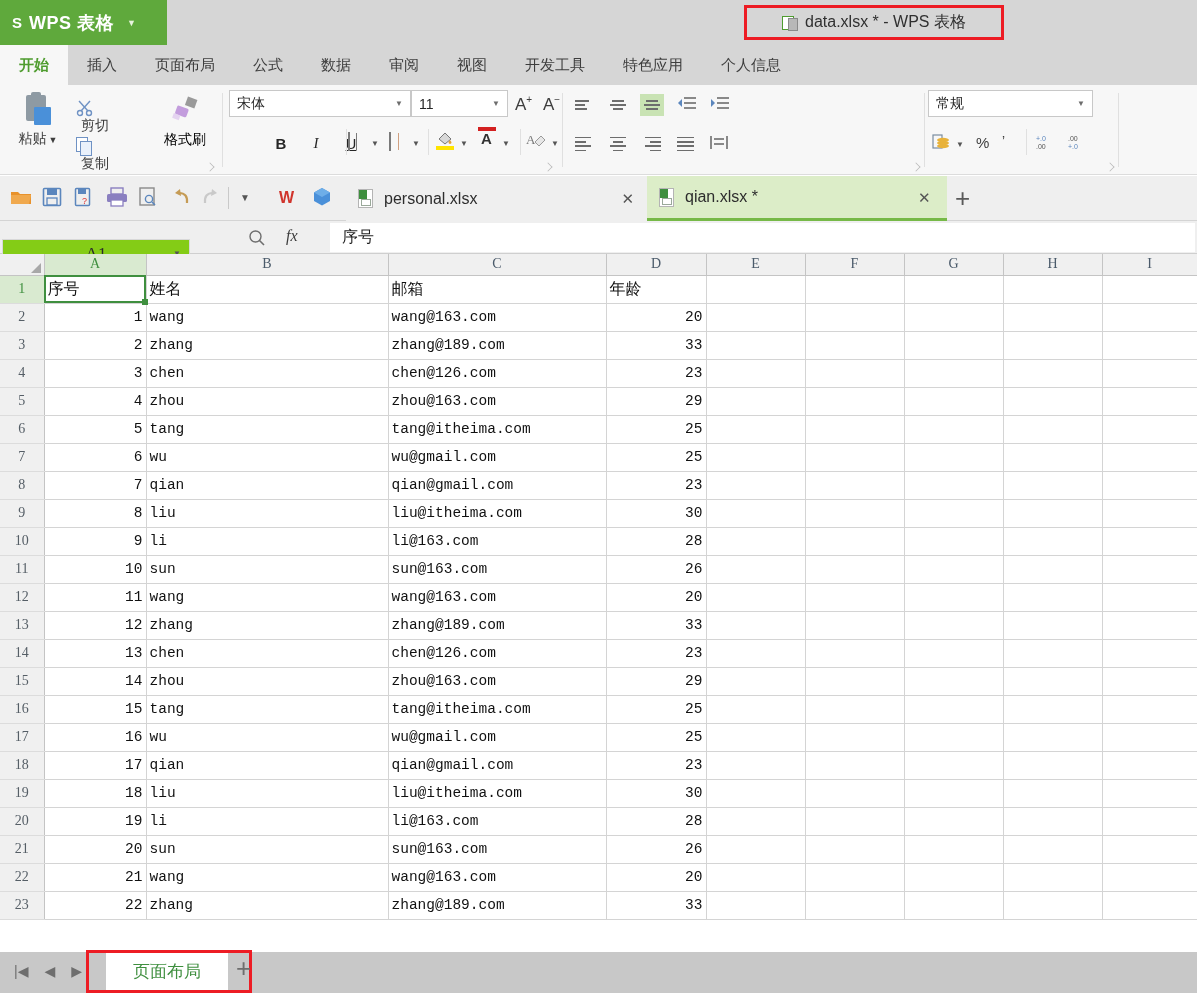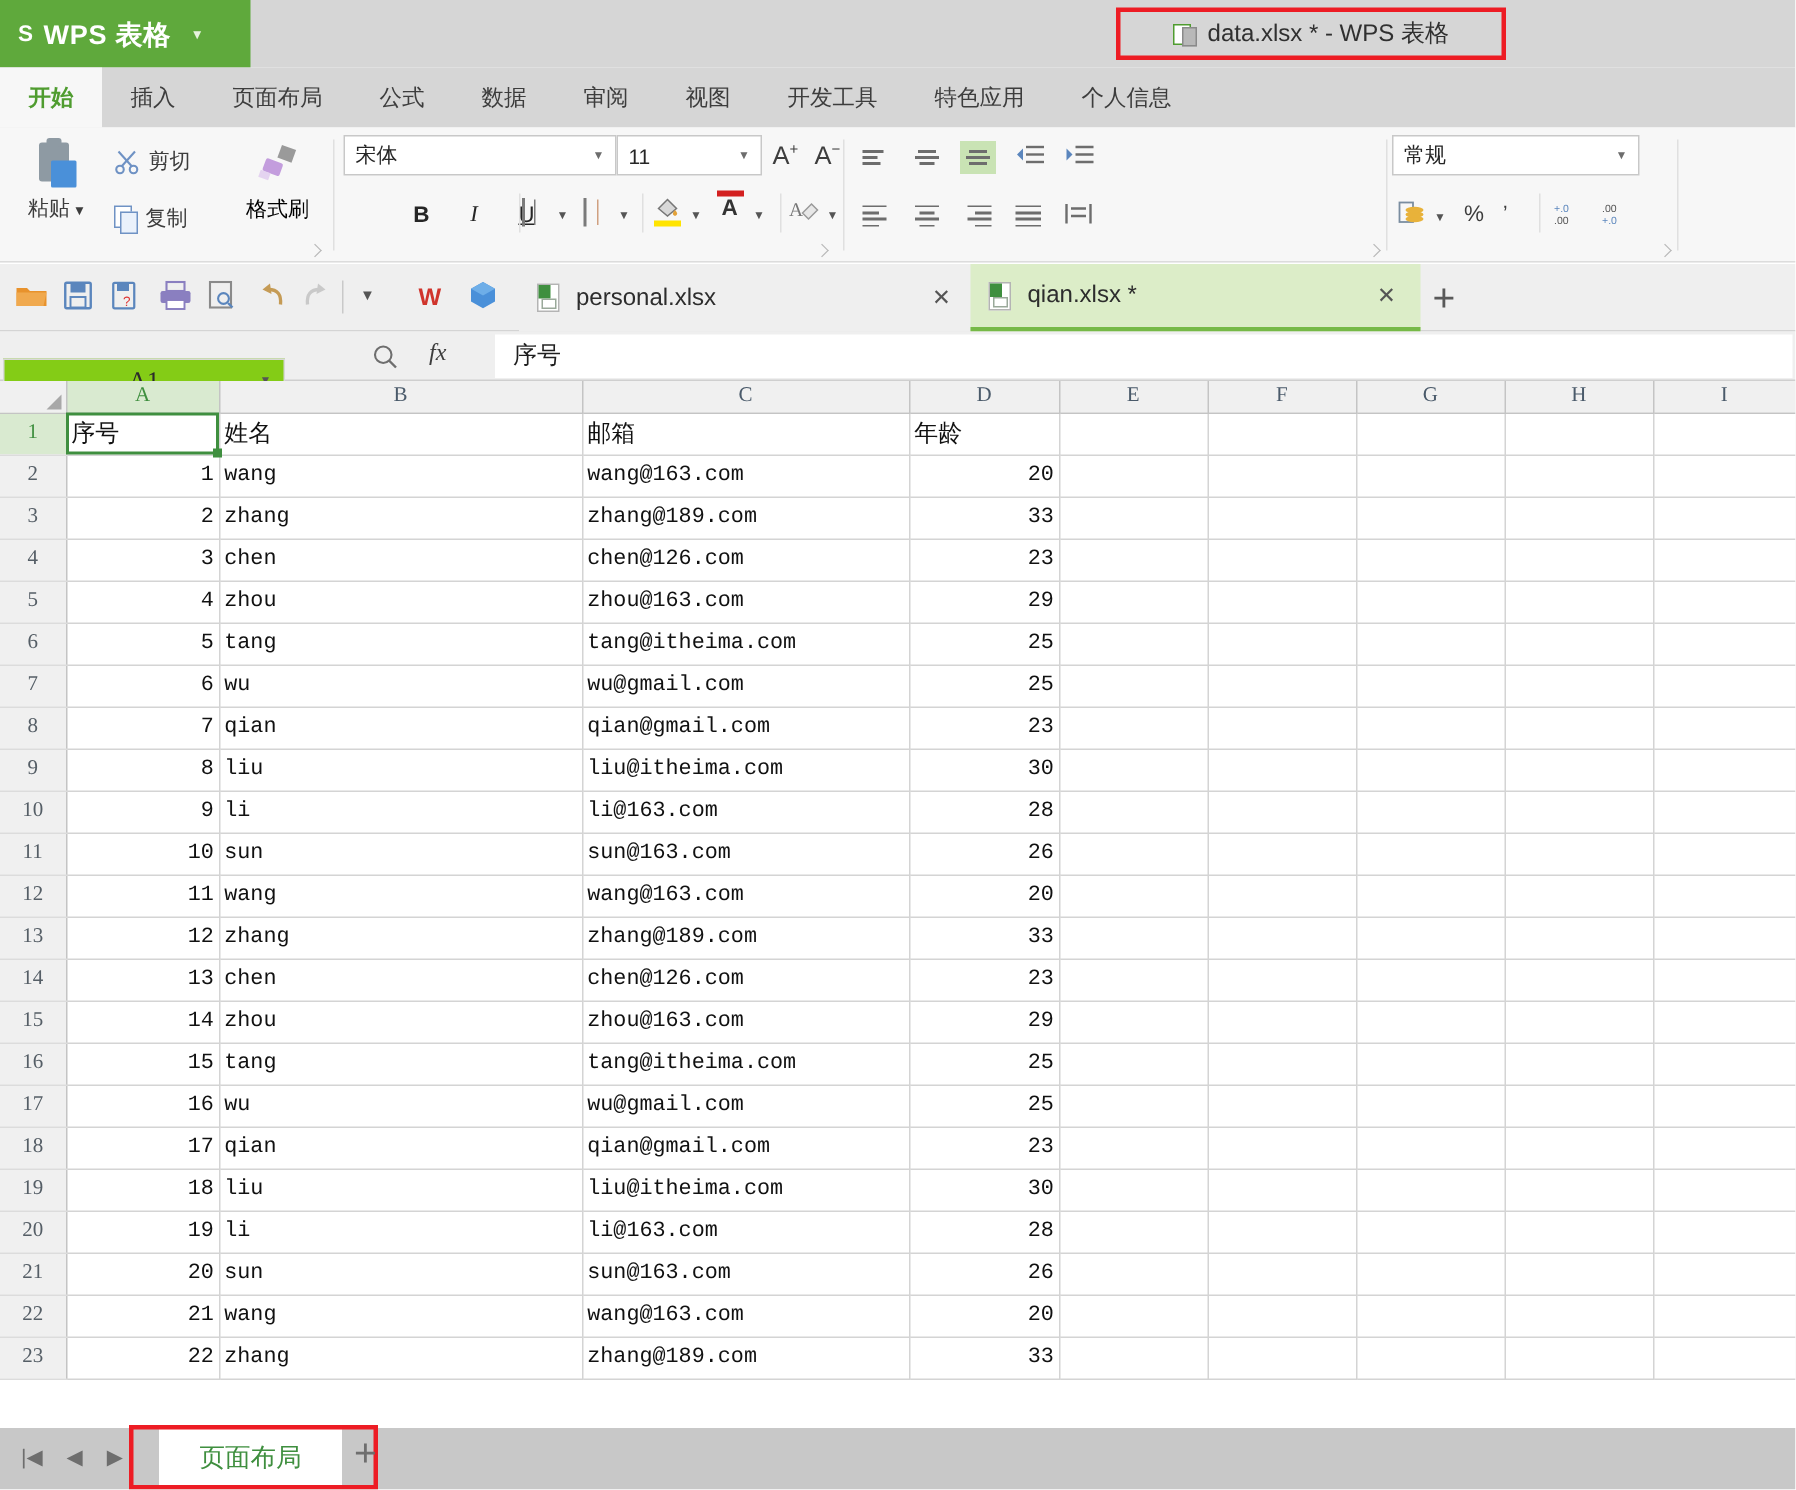--- a/index.html
+++ b/index.html
@@ -94,21 +94,21 @@
     content: ""; position: absolute; left: 5px; top: -3px; width: 10px; height: 6px;
     background: #8e9aa3; border-radius: 2px;
   }
   .paste-icon .sheet {
     position: absolute; left: 11px; top: 14px; width: 17px; height: 18px;
     background: #4a90d9; border-radius: 1px;
   }
   .paste-label { font-size: 14px; color: #3d3d3d; margin-top: 3px; }
   .paste-label .dd { font-size: 9px; margin-left: 2px; }
 
-  .mini-btn { position: absolute; display: flex; align-items: flex-start; }
+  .mini-btn { position: absolute; display: flex; align-items: flex-start; flex-direction: column; }
   .mini-btn .lbl { font-size: 14px; color: #3d3d3d; margin-left: 5px; }
 
   .scissor { width: 18px; height: 18px; position: relative; }
   .scissor svg { display: block; }
 
   .copy-ic { width: 16px; height: 18px; position: relative; }
   .copy-ic::before {
     content: ""; position: absolute; left: 0; top: 0; width: 10px; height: 13px;
     border: 1.4px solid #6f92c4; background: #fff;
   }

